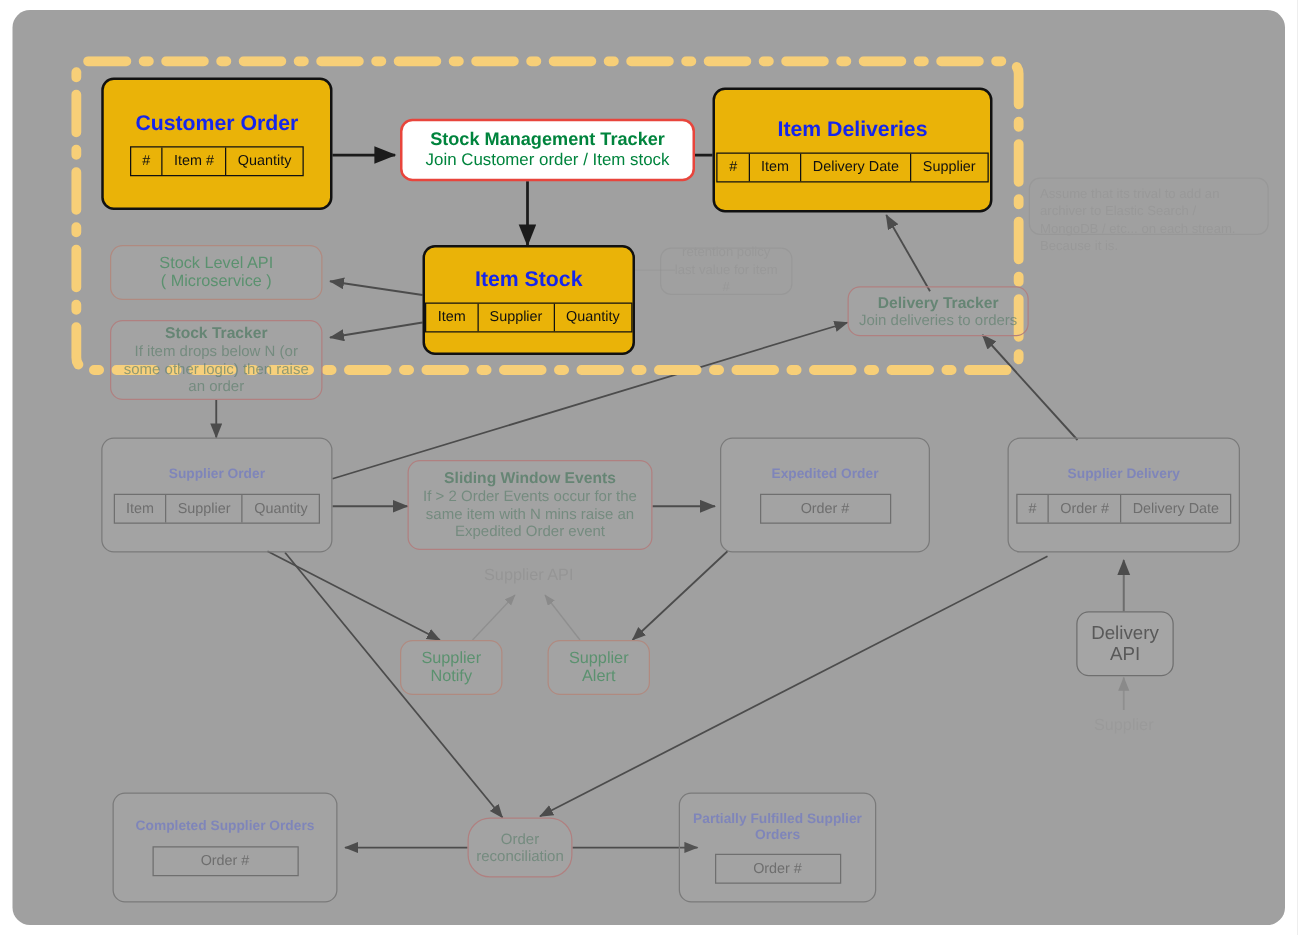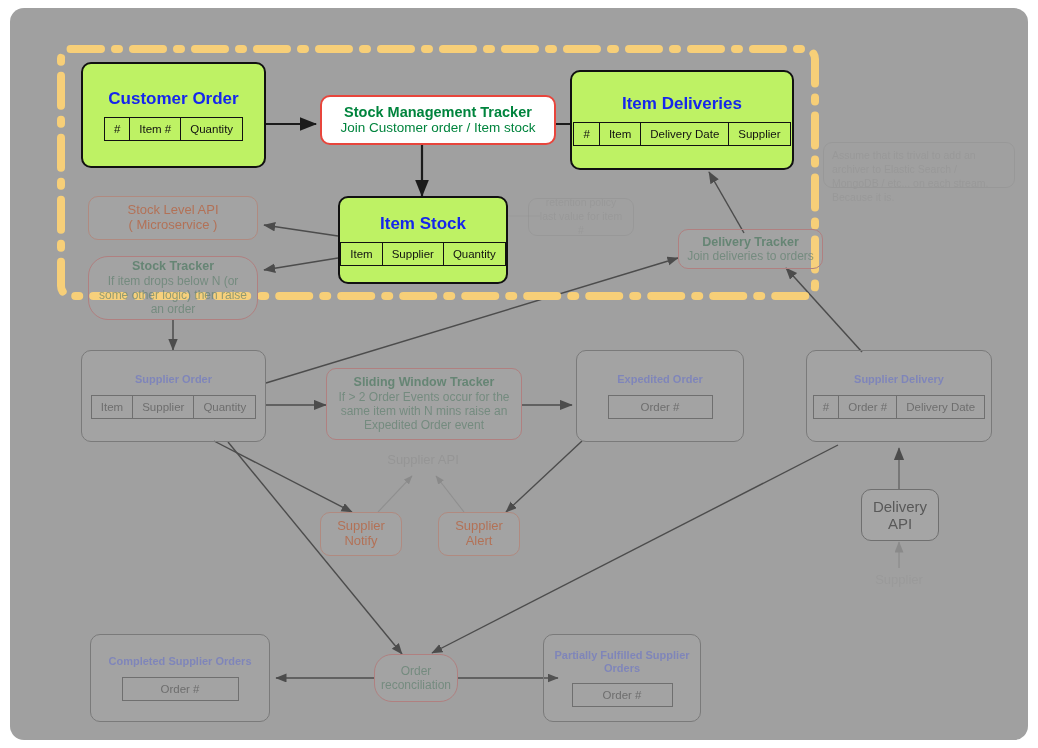--- a/index.html
+++ b/index.html
@@ -7,21 +7,21 @@
   #stage{position:relative;width:1038px;height:748px;overflow:hidden;background:#ffffff;}
   #canvas{position:absolute;left:10px;top:8px;width:1018px;height:732px;background:#a0a0a0;border-radius:14px;}
   #svg-layer{position:absolute;left:0;top:0;width:1038px;height:748px;pointer-events:none;}
 
   .node{position:absolute;box-sizing:border-box;border-radius:10px;display:flex;flex-direction:column;
         align-items:center;justify-content:center;text-align:center;}
   .node .title{font-weight:bold;line-height:1.15;}
   .node .sub{line-height:1.2;}
 
   
-  .entity{background:#bef264;border:2px solid #111111;justify-content:center;}
+  .entity{background:#eab308;border:2px solid #111111;justify-content:center;}
   .entity .title{color:#1526ec;font-size:17px;margin-bottom:9px;}
   .tbl{display:flex;border:1px solid #111;}
   .tbl .cell{border-right:1px solid #111;padding:5px 9px;font-size:11.5px;color:#111;white-space:nowrap;}
   .tbl .cell:last-child{border-right:none;}
 
   
   .ghost-entity{background:rgba(255,255,255,0.04);border:1px solid #7a7a7a;}
   .ghost-entity .title{color:#6a74c8;font-size:11px;margin-bottom:9px;opacity:.62;}
   .tbl-ghost{display:flex;border:1px solid #6f6f6f;}
   .tbl-ghost .cell{border-right:1px solid #6f6f6f;padding:5px 9px;font-size:11.5px;color:#6e6e6e;white-space:nowrap;}
@@ -31,21 +31,21 @@
   .proc{background:#ffffff;border:2px solid #e8453c;}
   .proc .title{color:#00843d;font-size:14.5px;}
   .proc .sub{color:#00843d;font-size:13.5px;}
 
   .proc-ghost{background:rgba(255,255,255,0.03);border:1px solid #b08080;}
   .proc-ghost .title{color:#4f7a63;font-size:12.5px;font-weight:bold;opacity:.72;}
   .proc-ghost .sub{color:#5d7f6d;font-size:12px;opacity:.66;}
 
   
   .api-ghost{background:rgba(255,255,255,0.03);border:1px solid #b08a80;}
-  .api-ghost .title{color:#c2410c;font-size:13px;font-weight:normal;opacity:.50;}
+  .api-ghost .title{color:#15803d;font-size:13px;font-weight:normal;opacity:.50;}
   .api-solid{background:rgba(255,255,255,0.06);border:1px solid #6f6f6f;}
   .api-solid .title{color:#555555;font-size:15px;font-weight:normal;opacity:.95;}
 
   
   .faint-label{position:absolute;color:#8d8d8d;font-size:13px;text-align:center;opacity:.55;}
   .note{position:absolute;box-sizing:border-box;border:1px solid #8e8e8e;border-radius:9px;
         color:#8f8f8f;font-size:10.5px;line-height:1.32;padding:6px 8px;opacity:.42;text-align:left;}
   .note-c{text-align:center;}
 
   
@@ -150,21 +150,21 @@
       <div class="cell">Supplier</div>
       <div class="cell">Quantity</div>
     </div>
   </div>
 
   <div class="node api-ghost" style="left:88px;top:196px;width:170px;height:44px;">
     <div class="title">Stock Level API</div>
     <div class="title" style="font-weight:normal;">( Microservice )</div>
   </div>
 
-  <div class="node proc-ghost" style="left:88px;top:256px;width:170px;height:64px;padding:0 6px;border-radius:20px;">
+  <div class="node proc-ghost" style="left:88px;top:256px;width:170px;height:64px;padding:0 6px;">
     <div class="title">Stock Tracker</div>
     <div class="sub">If item drops below N (or some other logic) then raise an order</div>
   </div>
 
   <div class="node proc-ghost" style="left:678px;top:229px;width:145px;height:40px;">
     <div class="title">Delivery Tracker</div>
     <div class="sub">Join deliveries to orders</div>
   </div>
 
   <div class="note note-c" style="left:528px;top:198px;width:106px;height:38px;display:flex;flex-direction:column;align-items:center;justify-content:center;">
@@ -177,21 +177,21 @@
   <div class="node ghost-entity" style="left:81px;top:350px;width:185px;height:92px;">
     <div class="title">Supplier Order</div>
     <div class="tbl-ghost">
       <div class="cell">Item</div>
       <div class="cell">Supplier</div>
       <div class="cell">Quantity</div>
     </div>
   </div>
 
   <div class="node proc-ghost" style="left:326px;top:368px;width:196px;height:72px;padding:0 7px;">
-    <div class="title">Sliding Window Tracker</div>
+    <div class="title">Sliding Window Events</div>
     <div class="sub">If &gt; 2 Order Events occur for the same item with N mins raise an Expedited Order event</div>
   </div>
 
   <div class="node ghost-entity" style="left:576px;top:350px;width:168px;height:92px;">
     <div class="title">Expedited Order</div>
     <div class="tbl-ghost">
       <div class="cell" style="padding:5px 32px;">Order #</div>
     </div>
   </div>
 

